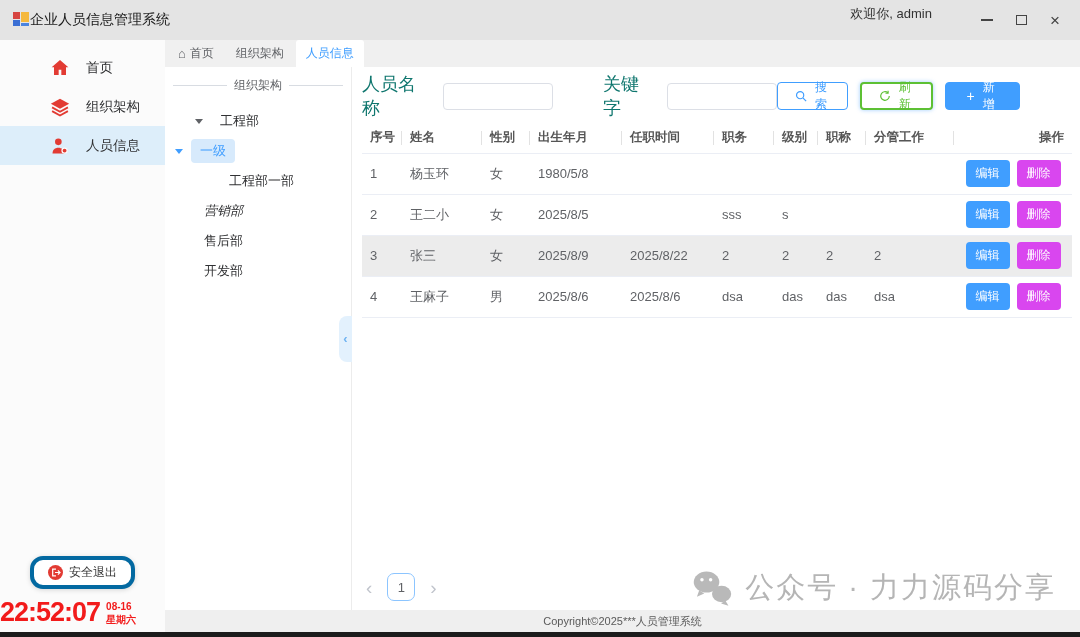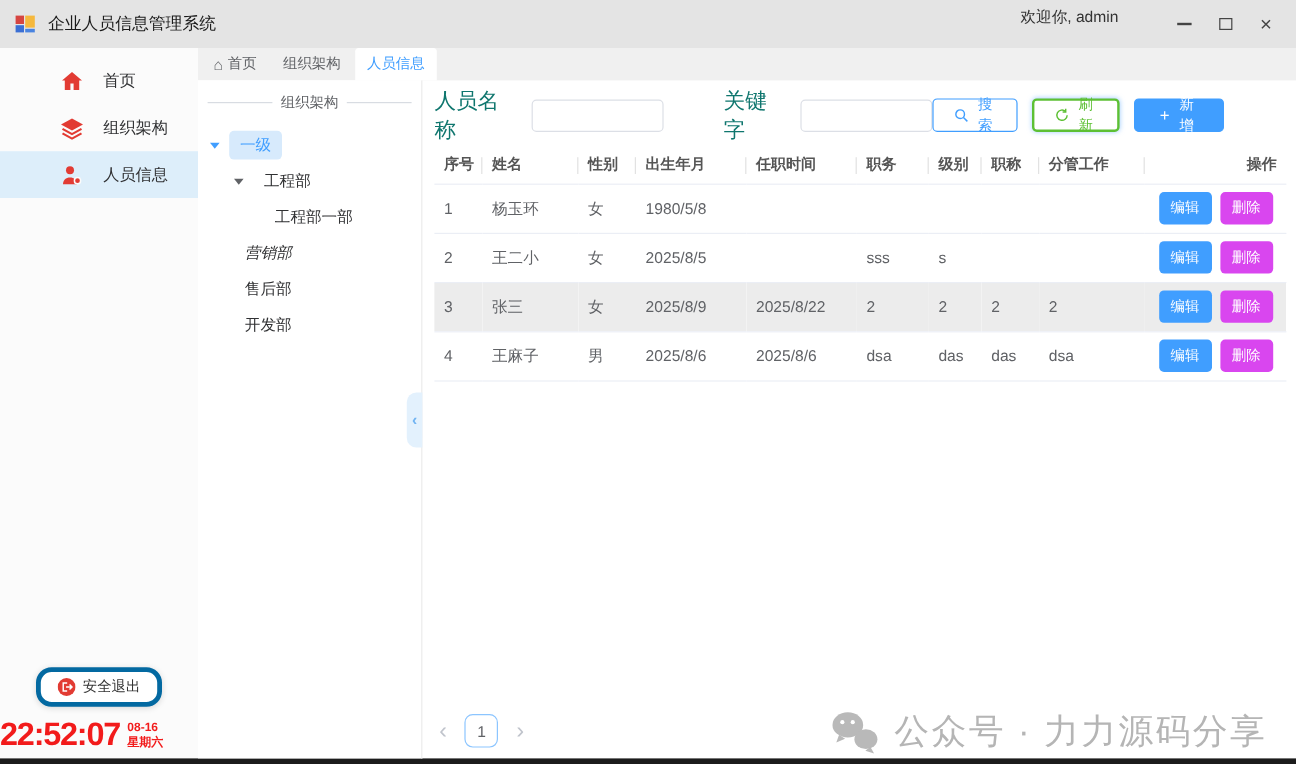--- a/index.html
+++ b/index.html
@@ -2,21 +2,21 @@
 <html><head>
 <meta charset="utf-8">
 <style>
   * { margin:0; padding:0; box-sizing:border-box; }
   html,body { background:#888; }
   body { font-family:"Liberation Sans","DejaVu Sans",sans-serif; }
   .window { width:1080px; height:637px; background:#fff; position:relative; overflow:hidden; display:flex; flex-direction:column; }
 
   
   .titlebar { height:40px; background:#e4e4e4; display:flex; align-items:center; padding:0 8px 0 12px; flex:none; }
-  .titlebar-left { display:flex; align-items:center; gap:10px; }
+  .titlebar-left { display:flex; }
   .app-title { font-size:14px; color:#1a1a1a; }
   .titlebar-right { margin-left:auto; display:flex; align-items:flex-start; }
   .welcome { font-size:13px; color:#333; margin-right:38px; }
   .win-btn { width:34px; height:30px; display:flex; align-items:center; justify-content:center; color:#333; cursor:pointer; }
   .min-glyph { width:12px; height:0; border-top:2px solid #444; }
   .max-glyph { width:11px; height:10px; border:1.6px solid #444; }
   .close-glyph { font-size:17px; line-height:1; color:#444; }
 
   .body-row { flex:1; display:flex; min-height:0; }
 
@@ -185,27 +185,27 @@
 
       <div class="content-row">
 
         <div class="tree-panel">
           <div class="tree-header">
             <span class="line"></span>
             <span>组织架构</span>
             <span class="line"></span>
           </div>
           <div id="tree-nodes">
+              <div class="tree-node" style="padding-left: 30px;">
+                <span class="caret"></span>
+                <span class="tree-label">工程部</span>
+              </div>
               <div class="tree-node selected" style="padding-left: 10px;">
                 <span class="caret"></span>
                 <span class="tree-label">一级</span>
-              </div>
-              <div class="tree-node" style="padding-left: 30px;">
-                <span class="caret"></span>
-                <span class="tree-label">工程部</span>
               </div>
               <div class="tree-node" style="padding-left: 55px;">
                 <span class="tree-label">工程部一部</span>
               </div>
               <div class="tree-node" style="padding-left: 30px; font-style: italic;">
                 <span class="tree-label">营销部</span>
               </div>
               <div class="tree-node" style="padding-left: 30px;">
                 <span class="tree-label">售后部</span>
               </div>
@@ -344,17 +344,20 @@
                 <circle cx="21.5" cy="10.5" r="1.9" fill="#fff"></circle>
                 <ellipse cx="33.5" cy="26" rx="10.5" ry="9" fill="#b9b9b9"></ellipse>
                 <path d="M37.5 33l3.5 6-8-2.5z" fill="#b9b9b9"></path>
               </svg>
             </span>
             <span>公众号 · 力力源码分享</span>
           </div>
         </div>
       </div>
 
+      <div class="footer">
+        <span>Copyright©2025***人员管理系统</span>
+      </div>
     </main>
   </div>
 
   <div class="sliver"></div>
 </div>
 
 </body></html>

